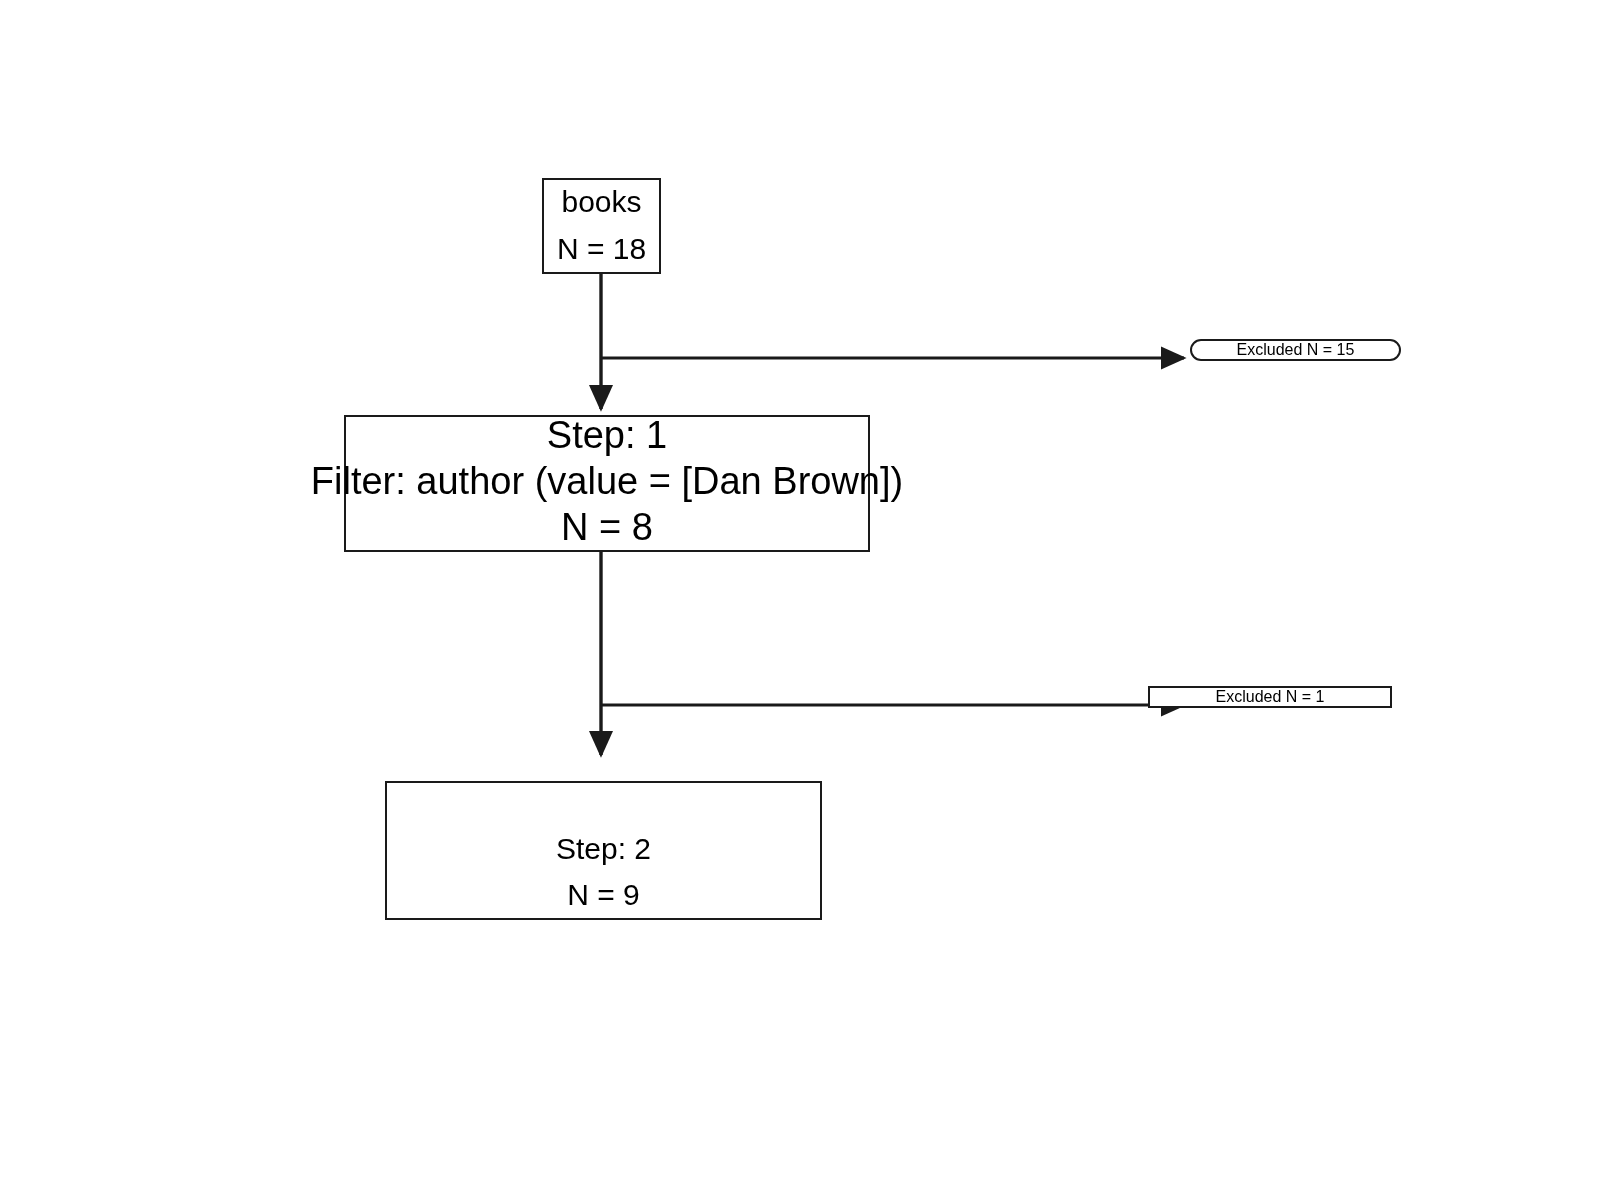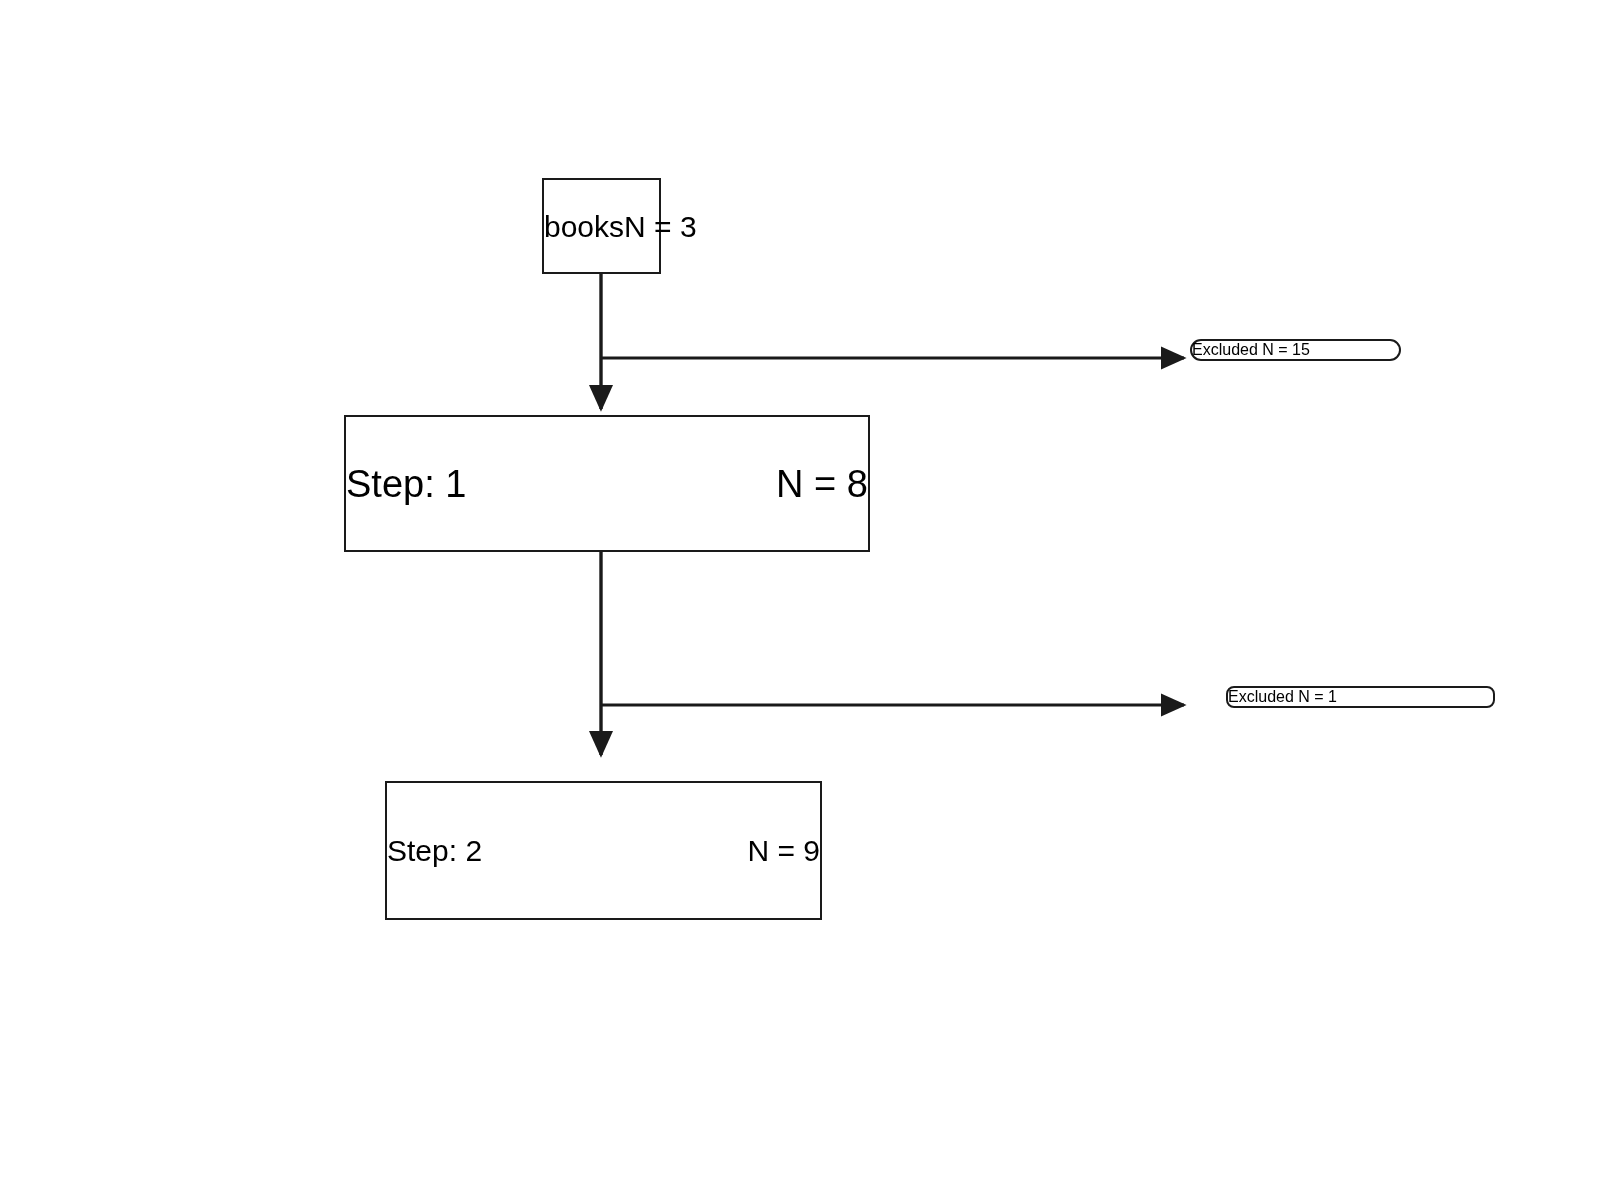--- a/index.html
+++ b/index.html
@@ -28,23 +28,23 @@
     left: 0;
     width: 1600px;
     height: 1200px;
   }
   .node-box {
     position: absolute;
     box-sizing: border-box;
     border: 2px solid #1a1a1a;
     background: #ffffff;
     display: flex;
-    flex-direction: row;
+    flex-direction: column;
     align-items: center;
-    justify-content: space-between;
+    justify-content: flex-end;
     font-family: "Liberation Sans", sans-serif;
     color: #000000;
     z-index: 3;
   }
   .node-line {
     display: block;
     white-space: nowrap;
     text-align: center;
   }
 
@@ -78,24 +78,23 @@
     margin-top: 20px;
   }
   #node-step-2 .node-line { line-height: 46px; }
   #node-excluded-1 {
     left: 1190px;
     top: 339px;
     width: 211px;
     border-radius: 11px;
   }
   #node-excluded-2 {
-    left: 1226px;
+    left: 1148px;
     top: 686px;
-    width: 269px;
-    border-radius: 8px;
+    width: 244px;
   }
 </style>
 </head>
 <body>
 
 <div id="diagram-canvas">
 
   <svg class="svg-layer" viewBox="0 0 1600 1200" xmlns="http://www.w3.org/2000/svg">
     <defs>
       <marker id="arrowhead" markerWidth="9" markerHeight="9" refX="7.2" refY="3.6" orient="auto" markerUnits="strokeWidth">
@@ -107,29 +106,30 @@
 
     <line x1="601" y1="358" x2="1184" y2="358" stroke="#1a1a1a" stroke-width="3.2" marker-end="url(#arrowhead)"></line>
 
     <line x1="601" y1="552" x2="601" y2="755" stroke="#1a1a1a" stroke-width="3.4" marker-end="url(#arrowhead)"></line>
 
     <line x1="601" y1="705" x2="1184" y2="705" stroke="#1a1a1a" stroke-width="3.2" marker-end="url(#arrowhead)"></line>
   </svg>
 
   <div class="node-box" id="node-source">
     <span class="node-line">books</span>
-    <span class="node-line">N = 3</span>
+    <span class="node-line">N = 18</span>
   </div>
 
   <div class="node-box" id="node-excluded-1">
     <span class="node-line">Excluded N = 15</span>
   </div>
 
   <div class="node-box" id="node-step-1">
     <span class="node-line">Step: 1</span>
+    <span class="node-line">Filter: author (value = [Dan Brown])</span>
     <span class="node-line">N = 8</span>
   </div>
 
   <div class="node-box" id="node-excluded-2">
     <span class="node-line">Excluded N = 1</span>
   </div>
 
   <div class="node-box" id="node-step-2">
     <span class="node-line">Step: 2</span>
     <span class="node-line">N = 9</span>

